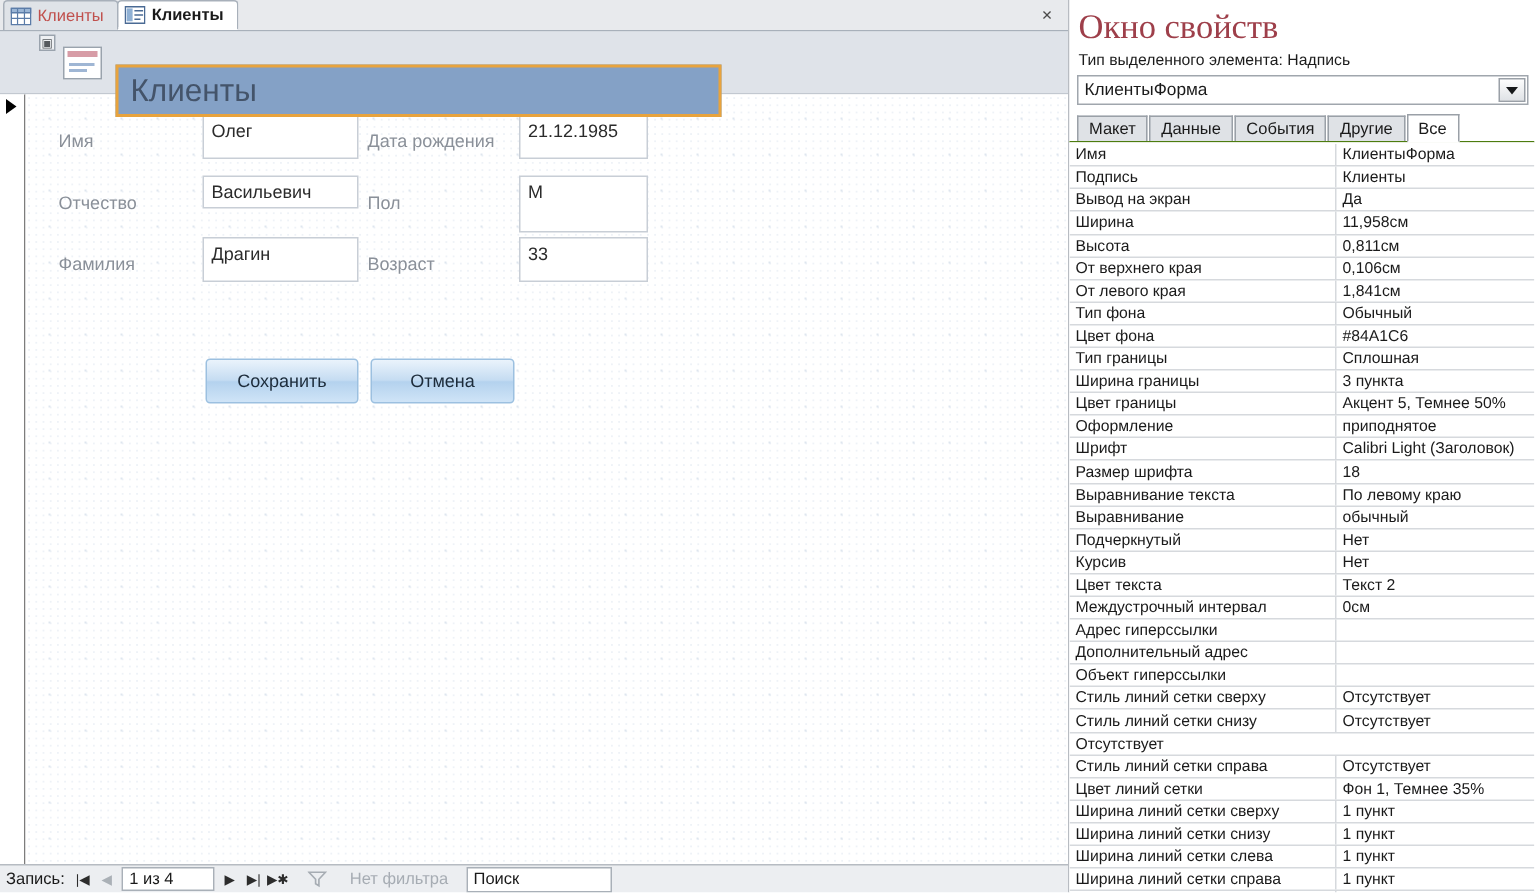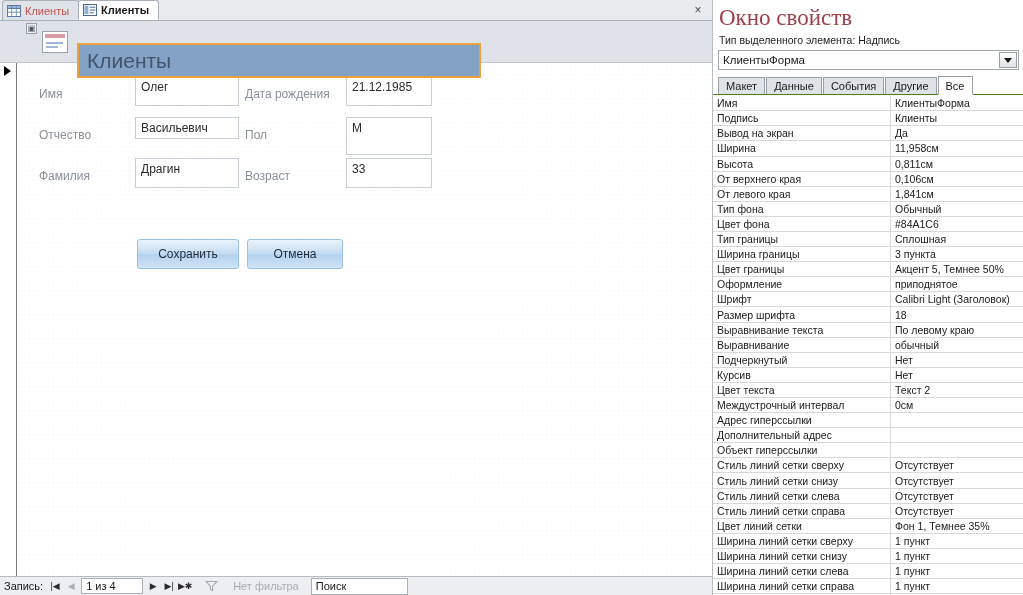--- a/index.html
+++ b/index.html
@@ -552,21 +552,20 @@
         </div>
         <div class="prow">
           <div class="pname">Стиль линий сетки сверху</div>
           <div class="pval">Отсутствует</div>
         </div>
         <div class="prow">
           <div class="pname">Стиль линий сетки снизу</div>
           <div class="pval">Отсутствует</div>
         </div>
         <div class="prow">
-          <div class="pname">Стиль линий сетки слева</div>
           <div class="pval">Отсутствует</div>
         </div>
         <div class="prow">
           <div class="pname">Стиль линий сетки справа</div>
           <div class="pval">Отсутствует</div>
         </div>
         <div class="prow">
           <div class="pname">Цвет линий сетки</div>
           <div class="pval">Фон 1, Темнее 35%</div>
         </div>

